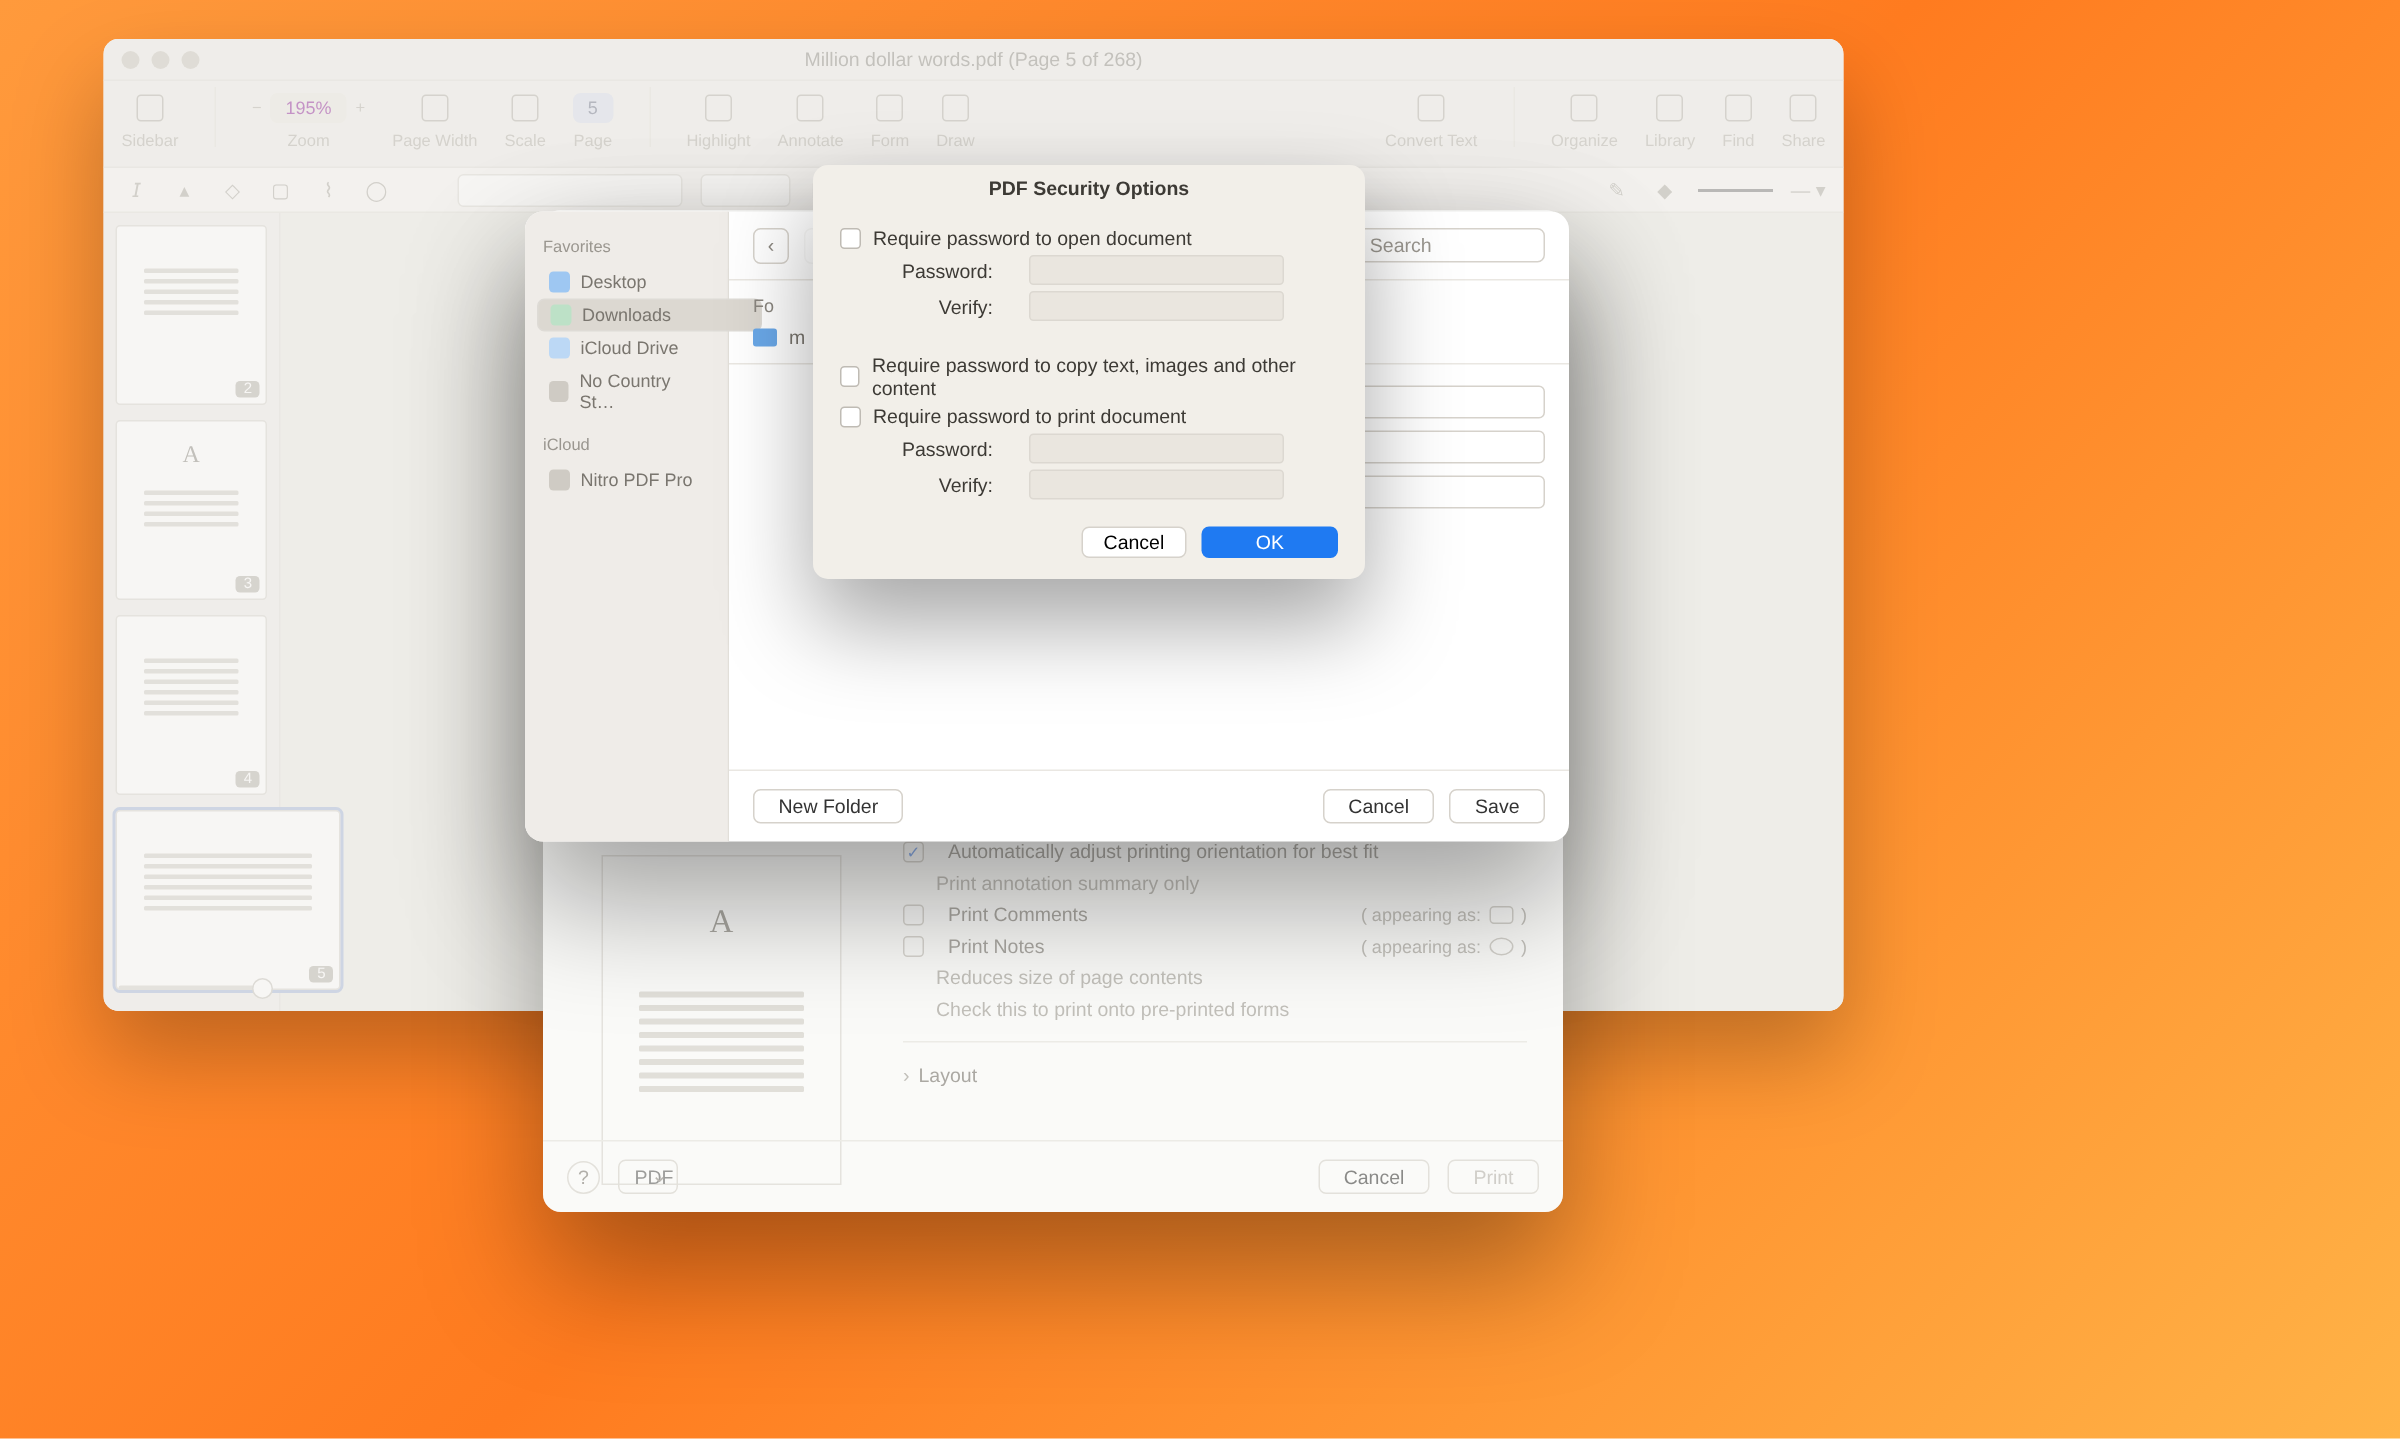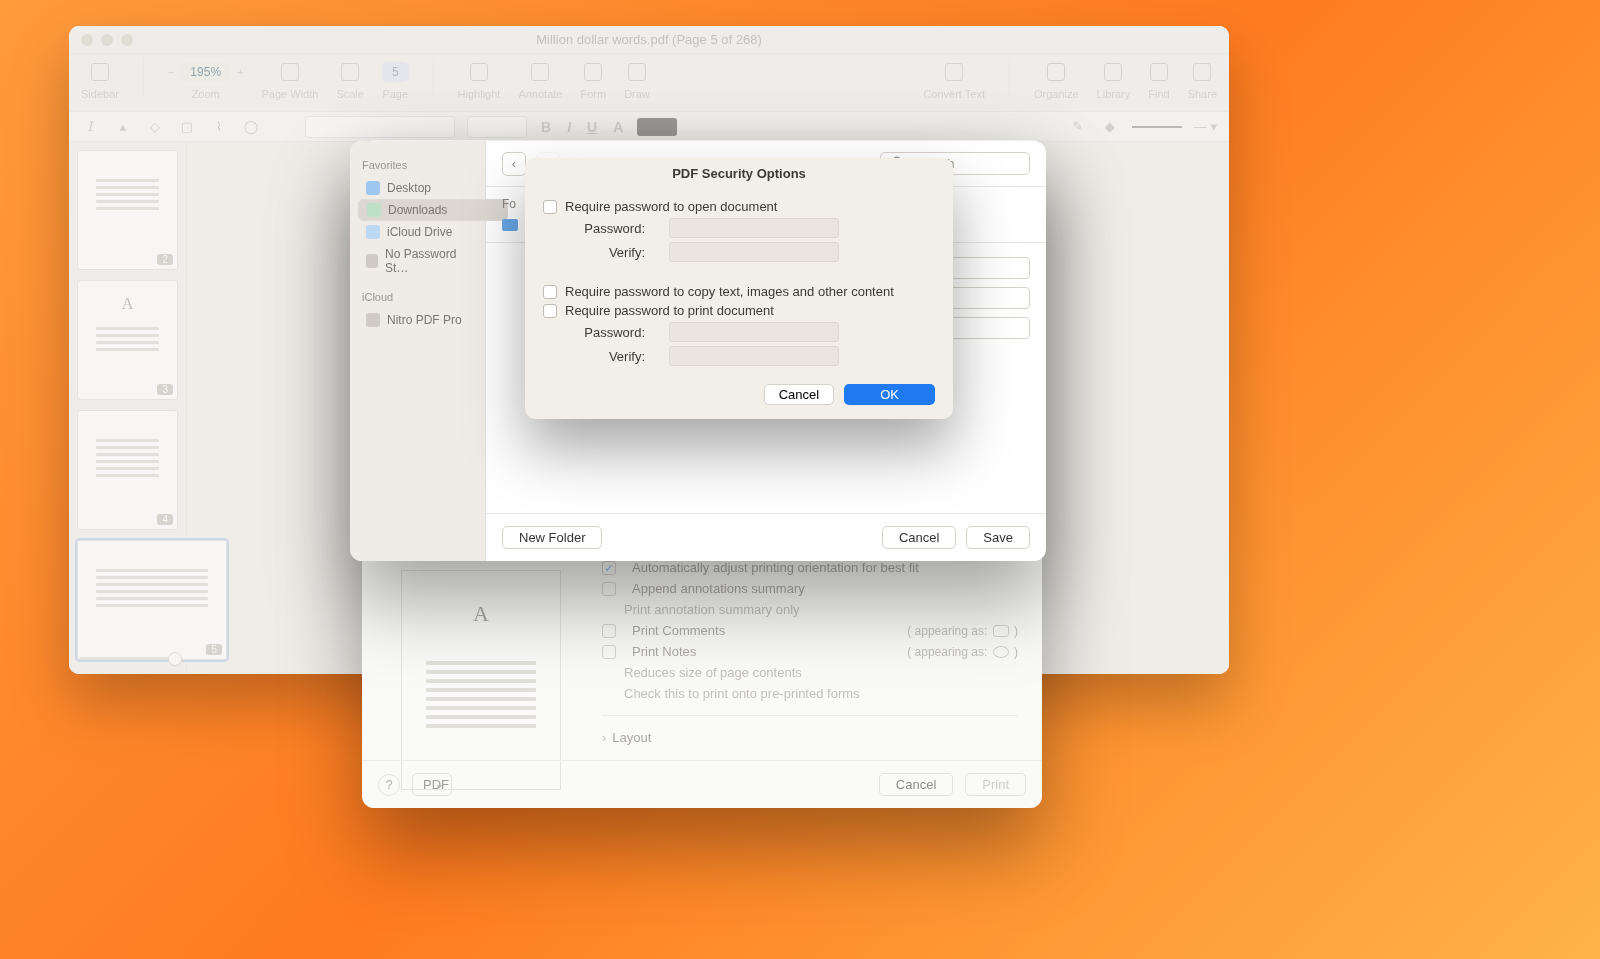--- a/index.html
+++ b/index.html
@@ -21,21 +21,21 @@
 }
 .titlebar { height: 28px; display:flex; align-items:center; padding: 0 12px; background:#efece8; border-bottom:1px solid #e0ddd9; position:relative; }
 .traffic { display:flex; gap:8px; }
 .tl { width:12px; height:12px; border-radius:50%; background:#ccc6bd; }
 .titlebar .title { position:absolute; left:0; right:0; text-align:center; font-size:13px; color:#8e8a84; }
 
 .toolbar1 { height: 58px; background:#efece8; border-bottom:1px solid #e0ddd9; display:flex; align-items:flex-start; padding: 4px 12px 0 12px; gap:18px; color:#b5b0a8; font-size:11px;}
 .tool { display:flex; flex-direction:column; align-items:center; gap:2px; }
 .tool .ibox { height:28px; display:flex; align-items:center; justify-content:center; gap:6px; }
 .icon-g { width:18px; height:18px; border:1.6px solid #b5b0a8; border-radius:3px; }
-.pill { padding:3px 10px; background:#eae6df; border-radius:5px; font-size:12px; color:#0c4a6e; }
+.pill { padding:3px 10px; background:#eae6df; border-radius:5px; font-size:12px; color:#a21caf; }
 .pill.accent { background:#d7dcef; color:#6b7391;}
 .vsep { width:1px; height:40px; background:#e2dfd9; margin:0 6px; }
 
 .toolbar2 { height:30px; background:#f6f4f1; border-bottom:1px solid #e2dfd9; display:flex; align-items:center; padding:0 12px; gap:12px; color:#b0aba3;}
 .tbtn { width:20px; height:20px; display:flex; align-items:center; justify-content:center; color:#b0aba3;}
 .sel { width:150px; height:22px; border:1px solid #dedbd6; border-radius:4px; background:#fff; }
 .fsize { width:60px; height:22px; border:1px solid #dedbd6; border-radius:4px; background:#fff;}
 .txtbtn { font-weight:600; font-size:14px; color:#b0aba3; padding:0 2px;}
 .colorswatch { width:40px; height:18px; background:#333; border-radius:3px;}
 .hr { width:50px; height:0; border-top:2px solid #777; display:inline-block;}
@@ -109,24 +109,23 @@
 .folder-ico { width:16px; height:12px; background:#6aa8e8; border-radius:2px;}
 .ss-form { border-top:1px solid #eae7e2; padding:14px 16px 10px 16px; display:grid; grid-template-columns:100px 1fr; row-gap:8px; column-gap:10px; align-items:center;}
 .ss-form label { text-align:right; font-size:13px; color:#555;}
 .ss-form input[type=text] { height:22px; border:1px solid #d6d2cb; border-radius:4px; padding:0 6px; width:100%; font-size:13px;}
 .sec-btn { grid-column:2; justify-self:start; padding:3px 12px; border:1px solid #d6d2cb; border-radius:5px; background:#f4f2ee; font-size:13px; color:#444;}
 .ss-footer { margin-top:auto; height:48px; border-top:1px solid #eae7e2; display:flex; align-items:center; padding:0 16px; gap:10px;}
 .ss-footer .spacer { flex:1;}
 
 
 .secmodal {
-  position:absolute; left:525px; top:110px; width:428px;
+  position:absolute; left:542px; top:110px; width:368px;
   background:#f2efe9; border-radius:10px; box-shadow:0 30px 60px rgba(0,0,0,.35);
   padding-bottom:14px;
-  margin-top:48px;
 }
 .sec-title { text-align:center; font-weight:600; font-size:13px; padding:8px 0 14px 0; color:#3d3a35;}
 .sec-body { padding:0 18px; font-size:13px; color:#3d3a35;}
 .sec-ck { display:flex; align-items:center; gap:8px; margin:4px 0;}
 .sec-ck .box { width:14px; height:14px; border:1px solid #bfbbb4; border-radius:3px; background:#fff;}
 .sec-row { display:grid; grid-template-columns:80px 170px; column-gap:24px; align-items:center; margin:4px 0 4px 22px;}
 .sec-row label { text-align:right; color:#3d3a35;}
 .sec-row .inp { height:20px; background:#eae6df; border:1px solid #dcd8d1; border-radius:3px;}
 .sec-gap { height:14px;}
 .sec-actions { display:flex; justify-content:flex-end; gap:10px; padding:14px 18px 0 18px;}
@@ -346,24 +345,20 @@
     <div class="ps-pagenum">
       
       
     </div>
   </div>
   <div class="ps-options">
     <div class="ck">
         <span class="box checked"></span>
         <span>Automatically adjust printing orientation for best fit</span>
       </div>
-    <div class="ck">
-        <span class="box"></span>
-        <span>Append annotations summary</span>
-      </div>
     <div class="subtext">Print annotation summary only</div>
     <div style="display:flex; align-items:center; justify-content:space-between;">
       <div class="ck">
           <span class="box"></span>
           <span>Print Comments</span>
         </div>
       <span class="appearing"><span>( appearing as:</span> <span class="bubble"></span> <span>)</span></span>
     </div>
     <div style="display:flex; align-items:center; justify-content:space-between;">
       <div class="ck">
@@ -400,21 +395,21 @@
     <div class="ss-item sel">
         <span class="ss-ico ico-down"></span>
         <span>Downloads</span>
       </div>
     <div class="ss-item">
         <span class="ss-ico ico-cloud"></span>
         <span>iCloud Drive</span>
       </div>
     <div class="ss-item">
         <span class="ss-ico ico-box"></span>
-        <span>No Password St…</span>
+        <span>No Country St…</span>
       </div>
     <div class="hdr" style="margin-top:12px">iCloud</div>
     <div class="ss-item">
         <span class="ss-ico ico-box"></span>
         <span>Nitro PDF Pro</span>
       </div>
   </div>
   <div class="ss-main">
     <div class="ss-toolbar">
       <div class="navsq">‹</div>

